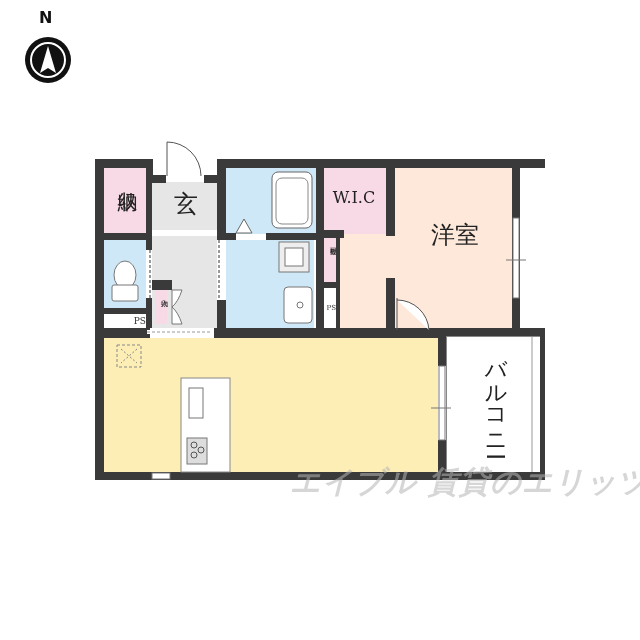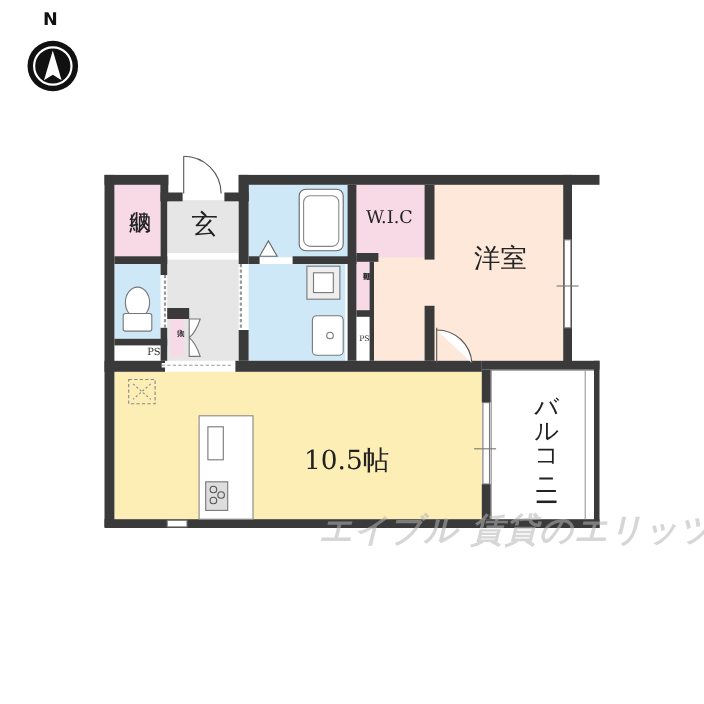--- a/index.html
+++ b/index.html
@@ -131,17 +131,16 @@
 
     <rect x="152" y="473" width="18" height="6" fill="#fff" stroke="#777"></rect>
 
     <line x1="532" y1="337" x2="532" y2="472" stroke="#999"></line>
   </svg>
 
   <div class="lbl vtext" style="left:112px;top:176px;width:26px;font-size:20px;">収納</div>
   <div class="lbl" style="left:166px;top:192px;width:40px;font-size:24px;">玄</div>
   <div class="lbl" style="left:320px;top:190px;width:68px;font-size:16px;">W.I.C</div>
   <div class="lbl" style="left:410px;top:223px;width:90px;font-size:24px;">洋室</div>
-  <div class="lbl" style="left:260px;top:406px;width:110px;font-size:24px;">10.5帖</div>
   <div class="lbl vtext" style="left:478px;top:345px;width:30px;font-size:22px;">バルコニー</div>
 
   <div class="watermark">エイブル 賃貸のエリッツ</div>
 </div>
 
 </body></html>

